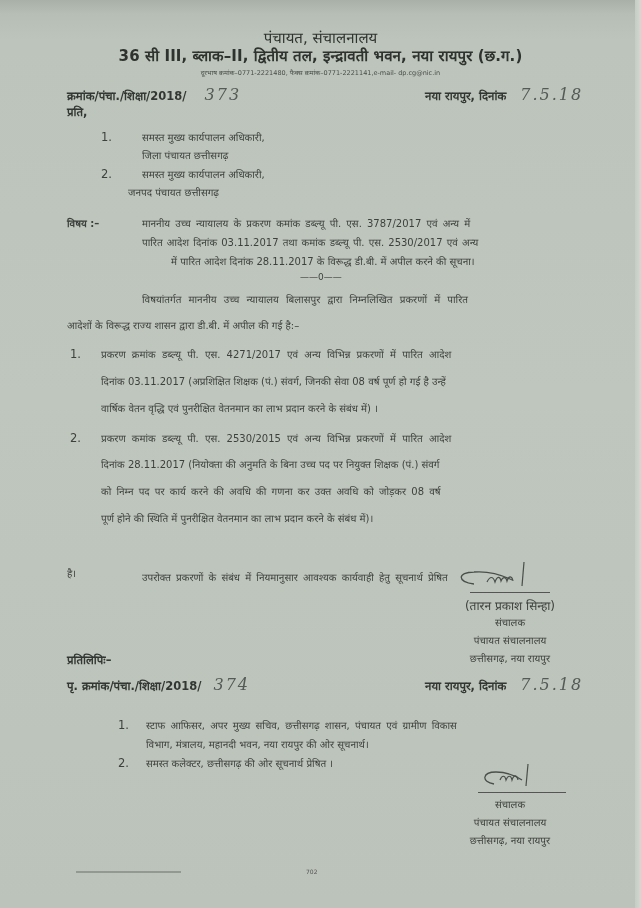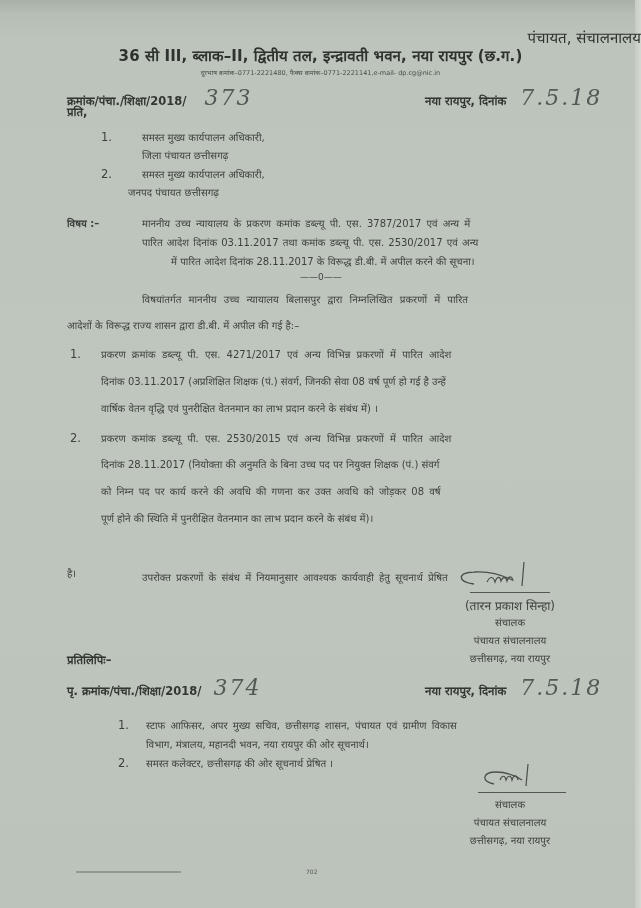--- a/index.html
+++ b/index.html
@@ -12,25 +12,25 @@
     }
     .paper {
       position: absolute; left: 0; top: 0; width: 641px; height: 908px;
       background: linear-gradient(180deg, #a9b0a7 0px, #b7beb5 14px, #bcc4bb 40px, #bfc6bd 400px, #bcc3ba 908px);
     }
     .edge-right {
       position: absolute; right: 0; top: 0; width: 6px; height: 908px;
       background: linear-gradient(90deg, #c5ccc3, #d4dad2);
     }
     .abs { position: absolute; white-space: nowrap; }
-    .hdr1 { left: 0; width: 641px; text-align: right; top: 27px; font-size: 15px; color: #2f332f; }
+    .hdr1 { left: 0; width: 641px; text-align: center; top: 27px; font-size: 15px; color: #2f332f; }
     .hdr2 { left: 0; width: 641px; text-align: center; top: 45px; font-size: 15px; font-weight: bold; color: #2f332f; letter-spacing: 0.1px; }
     .hdr3 { left: 0; width: 641px; text-align: center; top: 68px; font-size: 6.5px; color: #4a4e4a; }
     .ref { font-size: 11.5px; font-weight: bold; color: #333733; }
-    .hand { font-family: "DejaVu Serif", serif; font-size: 22px; font-weight: normal; color: #545a56; letter-spacing: 2px; font-style: italic; }
+    .hand { font-family: "DejaVu Serif", serif; font-size: 16px; font-weight: normal; color: #545a56; letter-spacing: 2px; font-style: italic; }
     .t { font-size: 10px; color: #3d413d; }
     .num { font-size: 11.5px; color: #3d413d; }
     .bold { font-weight: bold; }
     .center-col { text-align: center; width: 200px; }
     .sig-line { position: absolute; height: 1px; background: #555; }
     .sig-scribble { position: absolute; }
     .pgno { font-size: 6px; color: #555; }
   </style>
 </head>
 <body>

